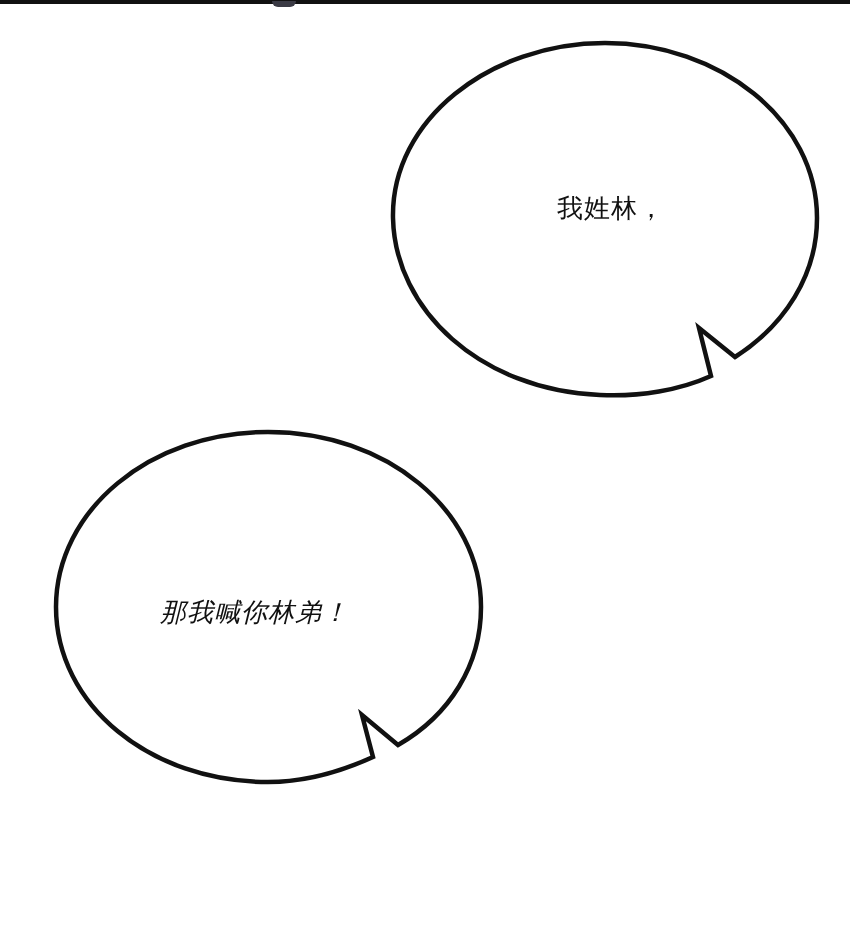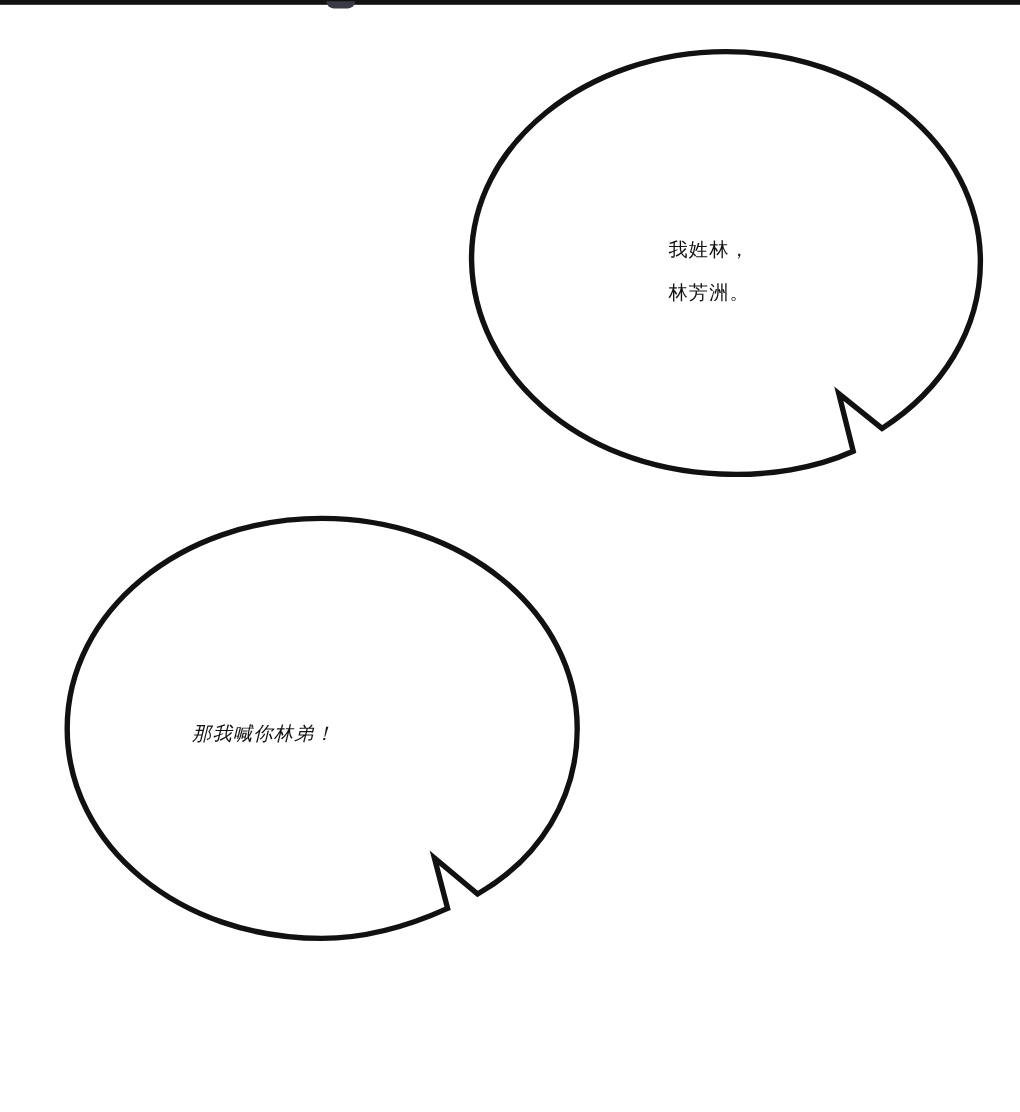--- a/index.html
+++ b/index.html
@@ -1,31 +1,31 @@
 <!DOCTYPE html>
 <html><head>
   <meta charset="utf-8">
   <style>
     html, body { margin: 0; padding: 0; background: #ffffff; }
     body { width: 850px; height: 927px; position: relative; overflow: hidden; font-family: "DejaVu Sans", sans-serif; }
     .top-strip { position: absolute; left: 0; top: 0; width: 850px; height: 4px; background: #111111; }
     .top-blob { position: absolute; left: 272px; top: 1px; width: 24px; height: 6px; border-radius: 0 0 12px 12px; background: #3a3a44; }
     svg.bubbles { position: absolute; left: 0; top: 0; }
-    .bubble-text { position: absolute; color: #111111; font-size: 16px; line-height: 36px; white-space: pre; }
+    .bubble-text { position: absolute; color: #111111; font-size: 26px; line-height: 36px; white-space: pre; }
     #t1 { left: 557px; top: 190px; letter-spacing: 1px; }
     #t2 { left: 160px; top: 594px; letter-spacing: 1px; font-style: italic; }
   </style>
 </head>
 <body>
 
 <div class="top-strip"></div>
 <div class="top-blob"></div>
 
 <svg class="bubbles" width="850" height="927" viewBox="0 0 850 927">
 
   <path d="M 711 376 C 680 390, 640 397, 600 395 C 480 390, 395 310, 393 218 C 391 120, 490 43, 605 43 C 720 43, 817 120, 817 218 C 817 275, 785 325, 735 357 L 699 328 Z" fill="#ffffff" stroke="#111111" stroke-width="4.5" stroke-linejoin="miter"></path>
 
   <path d="M 373 757 C 340 772, 305 782, 268 782 C 150 782, 56 705, 56 607 C 56 510, 150 432, 268 432 C 386 432, 481 510, 481 607 C 481 665, 450 715, 398 745 L 362 715 Z" fill="#ffffff" stroke="#111111" stroke-width="4.5" stroke-linejoin="miter"></path>
 </svg>
 
-<div id="t1" class="bubble-text"><div>我姓林，</div><div>林芳洲。</div></div>
+<div id="t1" class="bubble-text"><div>我姓林，</div></div>
 
 <div id="t2" class="bubble-text"><div>那我喊你林弟！</div></div>
 
 </body></html>

